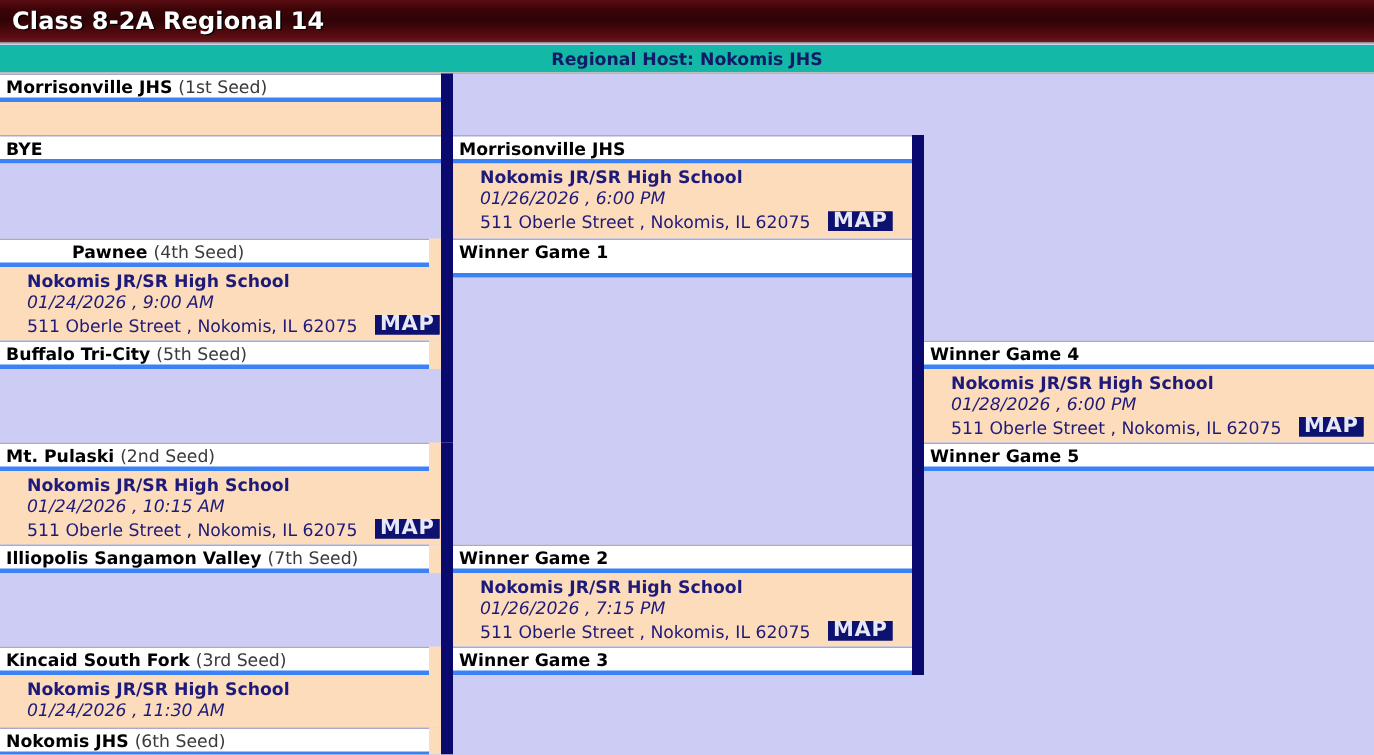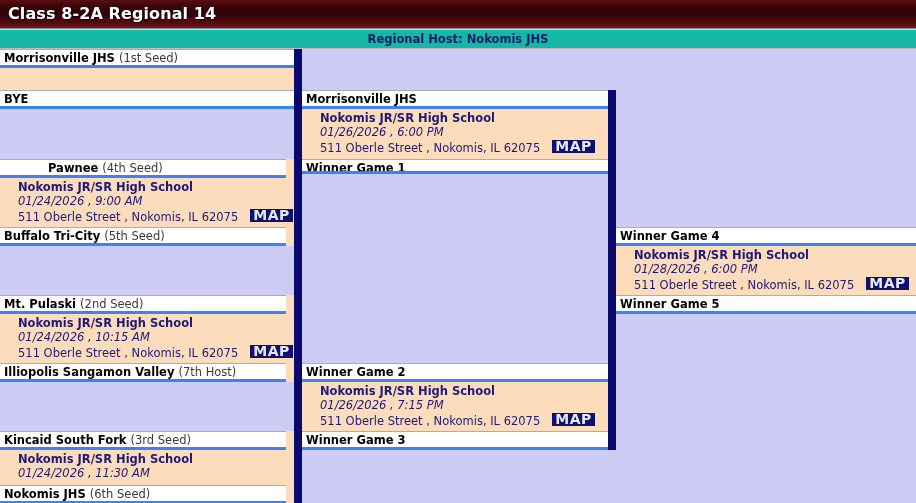--- a/index.html
+++ b/index.html
@@ -136,21 +136,21 @@
   <div class="cell detail" style="left:0; top:314px; width:294px; height:49px;">
     <span class="venue">Nokomis JR/SR High School</span>
     <span class="when">01/24/2026 , 10:15 AM</span>
     <span class="addrline">
       <span class="addr">511 Oberle Street , Nokomis, IL 62075</span>
       <span class="mapbtn">MAP</span>
     </span>
   </div>
   <div class="cell team" style="left:0; top:363px; width:286px; height:19px;">
     <span>Illiopolis Sangamon Valley</span>
-    <span class="seed">(7th Host)</span>
+    <span class="seed">(7th Seed)</span>
   </div>
   <div class="cell peachstrip" style="left:286px; top:363px; width:8px; height:19px;"></div>
 
   <div class="cell lav" style="left:0; top:382px; width:294px; height:49px;"></div>
 
   <div class="cell team" style="left:0; top:431px; width:286px; height:19px;">
     <span>Kincaid South Fork</span>
     <span class="seed">(3rd Seed)</span>
   </div>
   <div class="cell peachstrip" style="left:286px; top:431px; width:8px; height:19px;"></div>
@@ -171,21 +171,21 @@
     <span>Morrisonville JHS</span>
   </div>
   <div class="cell detail" style="left:302px; top:109px; width:314px; height:50px;">
     <span class="venue">Nokomis JR/SR High School</span>
     <span class="when">01/26/2026 , 6:00 PM</span>
     <span class="addrline">
       <span class="addr">511 Oberle Street , Nokomis, IL 62075</span>
       <span class="mapbtn">MAP</span>
     </span>
   </div>
-  <div class="cell team" style="left:302px; top:159px; width:308px; height:15px;">
+  <div class="cell team" style="left:302px; top:159px; width:308px; height:26px;">
     <span>Winner Game 1</span>
   </div>
 
   <div class="cell team" style="left:302px; top:363px; width:308px; height:19px;">
     <span>Winner Game 2</span>
   </div>
   <div class="cell detail" style="left:302px; top:382px; width:314px; height:49px;">
     <span class="venue">Nokomis JR/SR High School</span>
     <span class="when">01/26/2026 , 7:15 PM</span>
     <span class="addrline">

